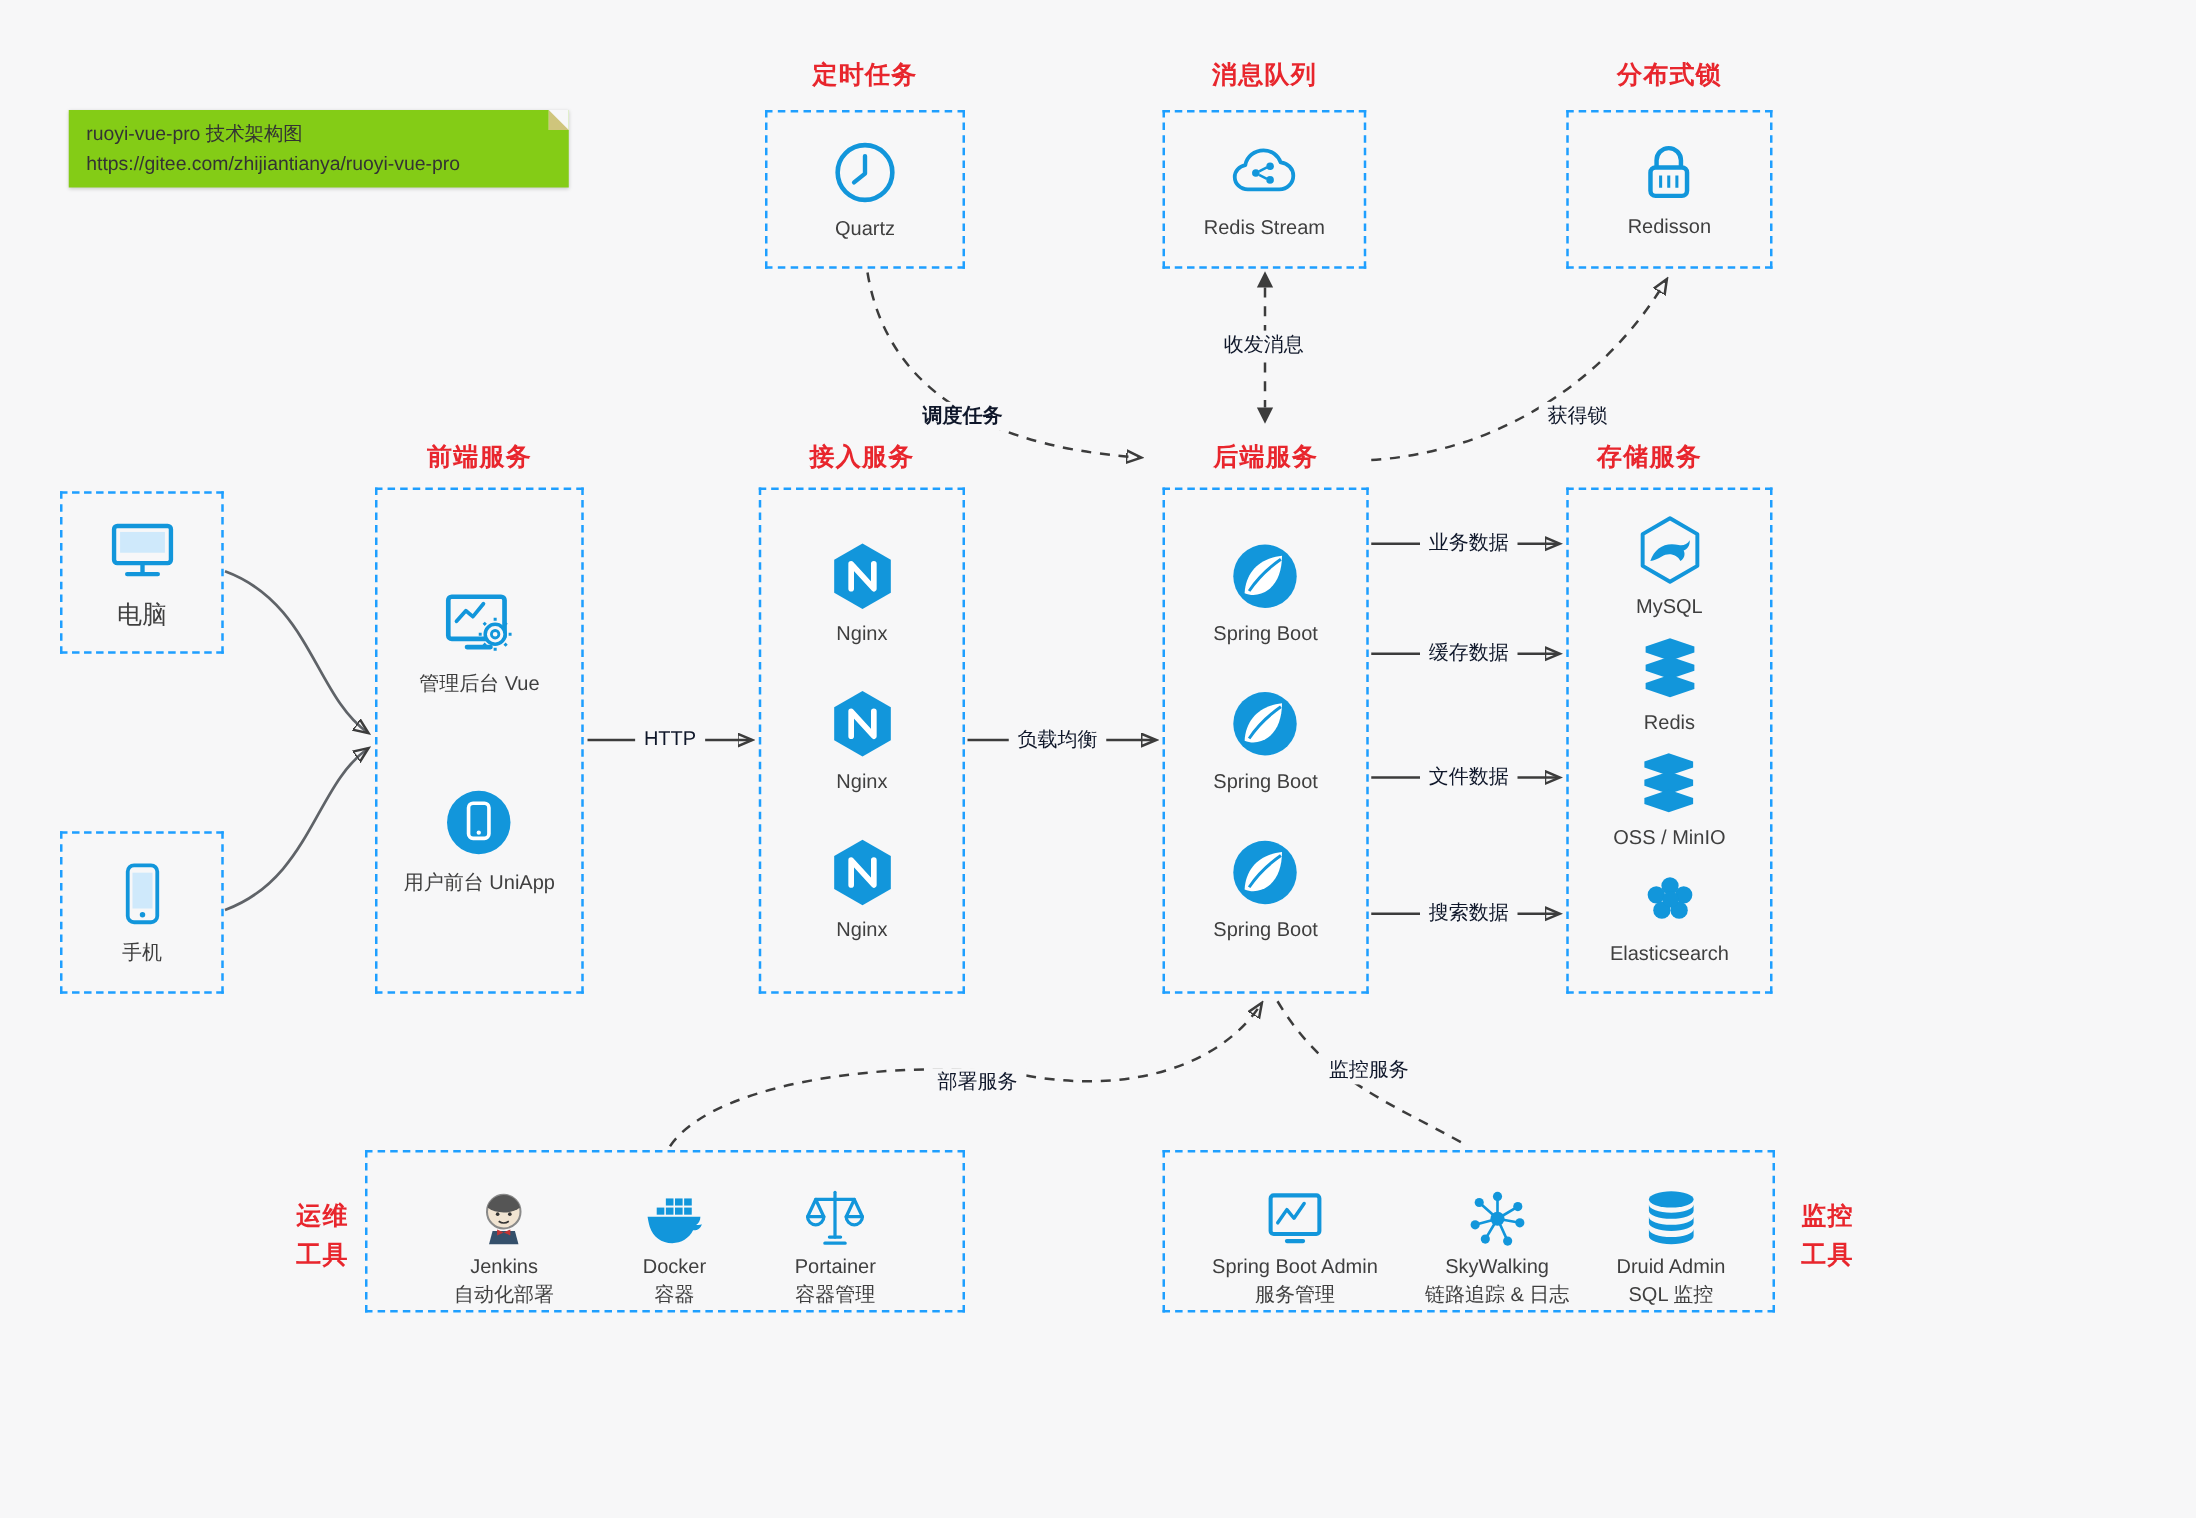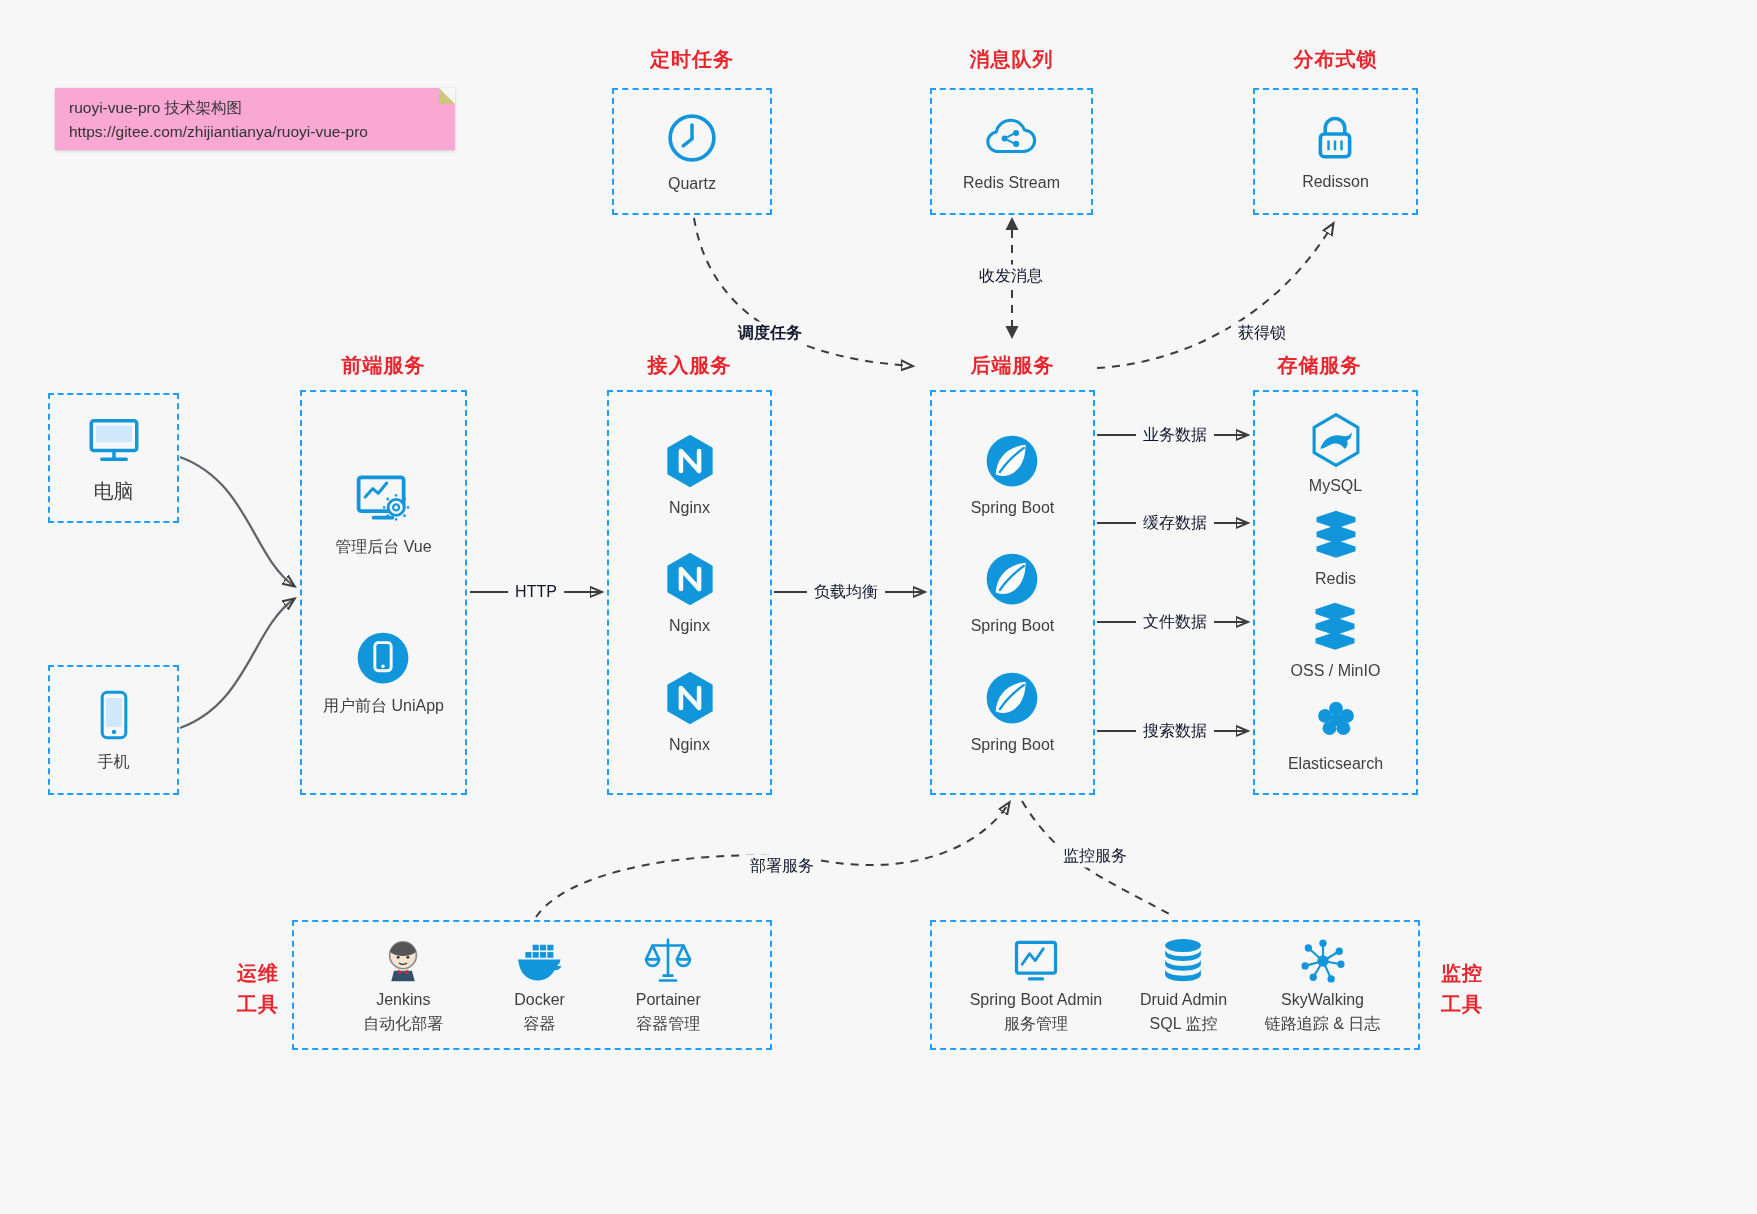--- a/index.html
+++ b/index.html
@@ -8,34 +8,34 @@
   
   .edges{position:absolute;left:0;top:0;pointer-events:none;}
   .edges path{fill:none;stroke:#3c3c3c;stroke-width:2;}
   .edges path.gray{stroke:#5f6368;stroke-width:2.2;}
   .edges path.dashed{stroke-dasharray:8 7;}
 
   
   .dashed-box{position:absolute;border:2px dashed #1e9fff;box-sizing:border-box;background:transparent;}
   .col-box{display:flex;flex-direction:column;justify-content:space-evenly;align-items:center;padding:6px 0;}
   .center-box{display:flex;flex-direction:column;justify-content:center;align-items:center;gap:10px;}
-  .row-box{display:flex;flex-direction:row;justify-content:space-evenly;align-items:center;}
+  .row-box{display:flex;flex-direction:row;justify-content:space-evenly;align-items:flex-end;}
 
   .group-title{position:absolute;color:#e8262d;font-weight:700;font-size:20px;text-align:center;letter-spacing:1px;white-space:nowrap;}
   .node{display:flex;flex-direction:column;align-items:center;gap:9px;}
   .node .label{font-size:16px;color:#3f3f3f;white-space:nowrap;}
   .tool-item{display:flex;flex-direction:column;align-items:center;gap:2px;}
   .tool-item .name,.tool-item .desc{font-size:16px;color:#3f3f3f;line-height:1.35;white-space:nowrap;}
   .side-label{position:absolute;color:#e8262d;font-size:20px;font-weight:700;text-align:center;line-height:1.55;letter-spacing:1px;}
   .side-label span{display:block;}
 
   .edge-label{position:absolute;transform:translate(-50%,-50%);background:#f7f7f8;padding:1px 7px;font-size:16px;color:#0f172a;white-space:nowrap;}
 
   
-  .note{position:absolute;left:55px;top:88px;width:400px;height:62px;background:#f9a8d4;box-shadow:0 1px 3px rgba(0,0,0,.18);padding:8px 14px;box-sizing:border-box;}
+  .note{position:absolute;left:55px;top:88px;width:400px;height:62px;background:#84cc16;box-shadow:0 1px 3px rgba(0,0,0,.18);padding:8px 14px;box-sizing:border-box;}
   .note::after{content:"";position:absolute;top:0;right:0;width:0;height:0;border-top:16px solid #f7f7f8;border-left:16px solid #cfc57c;}
   .note .line{font-size:15.5px;color:#333;line-height:1.55;white-space:nowrap;}
 
   .icon{display:block;}
 </style>
 </head>
 <body>
 
 <div class="canvas">
 
@@ -365,31 +365,31 @@
   <div class="dashed-box row-box" style="left:930px;top:920px;width:490px;height:130px;">
     <div class="tool-item">
       <svg class="icon" width="52" height="52">
           <use href="#i-sba"></use>
         </svg>
       <div class="name">Spring Boot Admin</div>
       <div class="desc">服务管理</div>
     </div>
     <div class="tool-item">
       <svg class="icon" width="52" height="52">
+          <use href="#i-sw"></use>
+        </svg>
+      <div class="name">SkyWalking</div>
+      <div class="desc">链路追踪 &amp; 日志</div>
+    </div>
+    <div class="tool-item">
+      <svg class="icon" width="52" height="52">
           <use href="#i-druid"></use>
         </svg>
       <div class="name">Druid Admin</div>
       <div class="desc">SQL 监控</div>
-    </div>
-    <div class="tool-item">
-      <svg class="icon" width="52" height="52">
-          <use href="#i-sw"></use>
-        </svg>
-      <div class="name">SkyWalking</div>
-      <div class="desc">链路追踪 &amp; 日志</div>
     </div>
   </div>
   <div class="side-label" style="left:1436px;top:958px;width:52px;">
     <span>监控</span>
     <span>工具</span>
   </div>
 
   <div class="edge-label" style="left:536px;top:592px;">HTTP</div>
   <div class="edge-label" style="left:846px;top:592px;">负载均衡</div>
   <div class="edge-label" style="left:1175px;top:435px;">业务数据</div>

